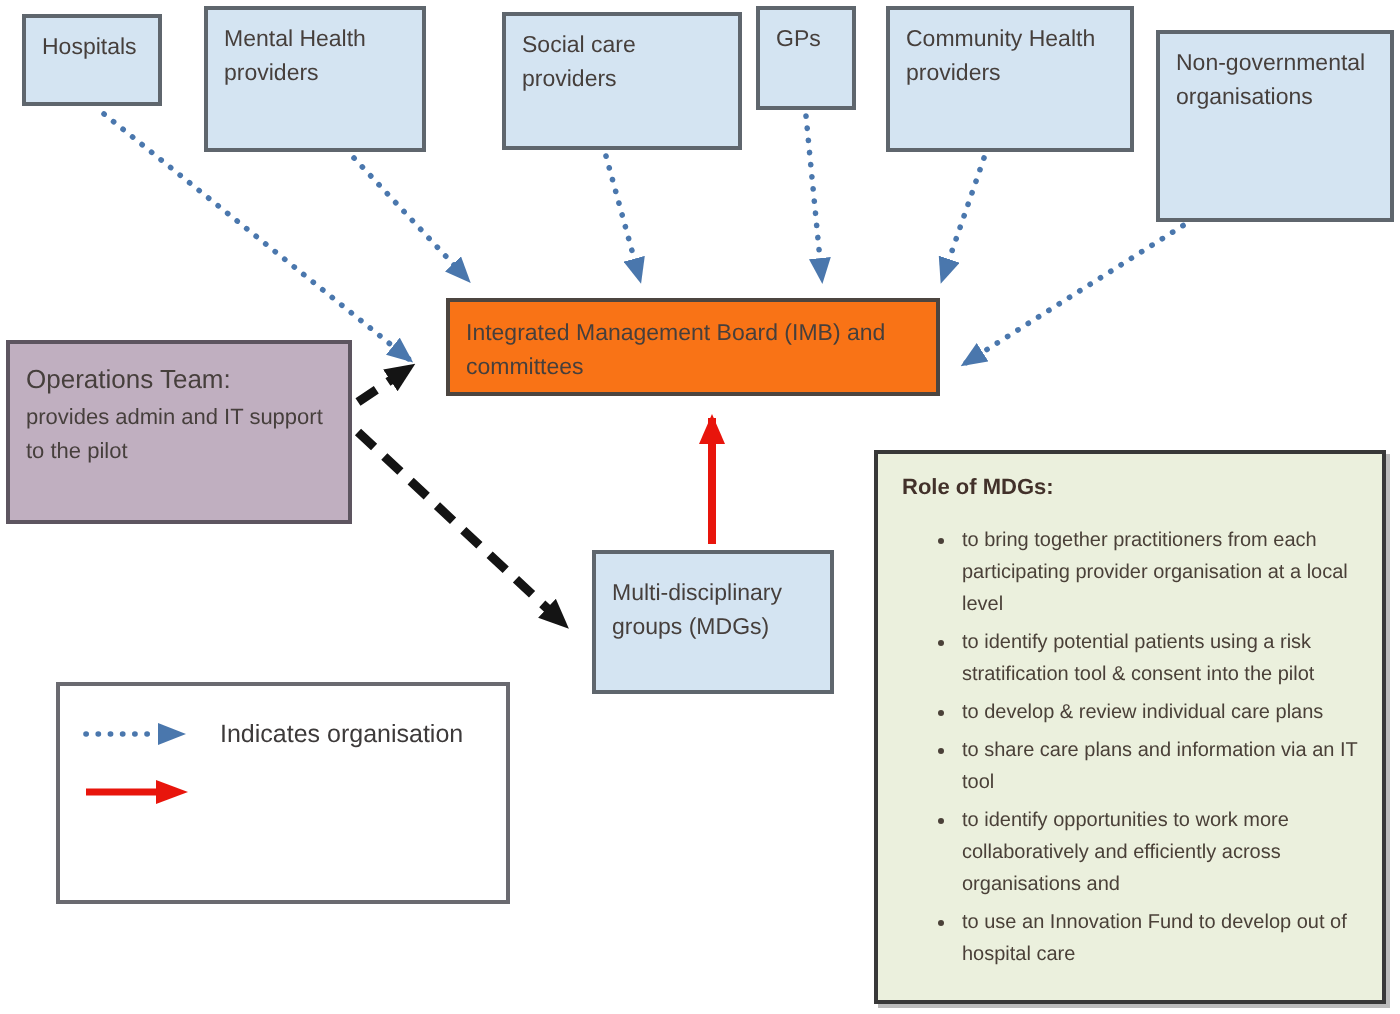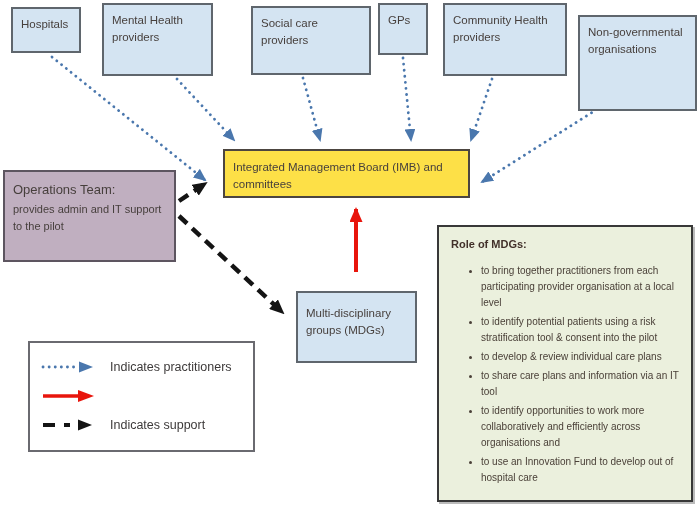--- a/index.html
+++ b/index.html
@@ -22,21 +22,21 @@
     padding: 7px 8px;
     font-size: 11.5px;
     line-height: 1.45;
     color: #463f3c;
   }
   .blue-box {
     background: #d4e4f2;
     border: 2px solid #5f666d;
   }
   .orange-box {
-    background: #fde047;
+    background: #f97316;
     border: 2px solid #4c4540;
   }
   .mauve-box {
     background: #c0afc0;
     border: 2px solid #5d5560;
   }
   .green-box {
     background: #ebf0dd;
     border: 2px solid #383838;
     box-shadow: 2px 2px 0 rgba(60,60,60,0.35);
@@ -47,21 +47,21 @@
   }
   
   #box-hospitals        { left:11px;  top:7px;   width:70px;  height:46px; }
   #box-mental-health    { left:102px; top:3px;   width:111px; height:73px; }
   #box-social-care      { left:251px; top:6px;   width:120px; height:69px; }
   #box-gps              { left:378px; top:3px;   width:50px;  height:52px; }
   #box-community-health { left:443px; top:3px;   width:124px; height:73px; }
   #box-ngo              { left:578px; top:15px;   width:119px; height:96px; }
   #box-imb              { left:223px; top:149px; width:247px; height:49px; padding-top:8px; }
   #box-operations       { left:3px;   top:170px; width:173px; height:92px; padding-top:9px; }
-  #box-mdgs             { left:296px; top:275px; width:121px; height:72px; padding-top:12px;margin-top:16px; }
+  #box-mdgs             { left:296px; top:275px; width:121px; height:72px; padding-top:12px; }
   #box-role             { left:437px; top:225px; width:256px; height:277px; padding:10px 12px; }
   #box-legend           { left:28px;  top:341px; width:227px; height:111px; padding:14px 10px; }
 
   #box-operations .ops-title { font-size:13px; line-height:1.35; }
   #box-operations .ops-sub   { font-size:11px; line-height:1.55; margin-top:2px; }
 
   #box-role .role-title { font-size:11px; font-weight:bold; color:#42312a; }
   #box-role ul {
     margin: 10px 0 0 0;
     padding-left: 30px;
@@ -151,30 +151,23 @@
       <li>to use an Innovation Fund to develop out of hospital care</li>
     </ul>
   </div>
 
   <div class="box white-box" id="box-legend">
     <div class="legend-row">
       <svg class="legend-sym" viewBox="0 0 58 16" xmlns="http://www.w3.org/2000/svg">
         <line x1="3" y1="8" x2="36" y2="8" stroke="#4a77ad" stroke-width="2.8" stroke-linecap="round" stroke-dasharray="0.1 6"></line>
         <path d="M39,2.5 L53,8 L39,13.5 z" fill="#4a77ad"></path>
       </svg>
-      <span class="legend-label">Indicates practitioners</span>
+      <span class="legend-label">Indicates organisation</span>
     </div>
     <div class="legend-row">
       <svg class="legend-sym" viewBox="0 0 58 16" xmlns="http://www.w3.org/2000/svg">
         <line x1="3" y1="8" x2="38" y2="8" stroke="#e8150c" stroke-width="3.6"></line>
         <path d="M38,2 L54,8 L38,14 z" fill="#e8150c"></path>
       </svg>
     </div>
-    <div class="legend-row">
-      <svg class="legend-sym" viewBox="0 0 58 16" xmlns="http://www.w3.org/2000/svg">
-        <line x1="3" y1="8" x2="30" y2="8" stroke="#141414" stroke-width="4" stroke-dasharray="12 9"></line>
-        <path d="M38,2.5 L52,8 L38,13.5 z" fill="#141414"></path>
-      </svg>
-      <span class="legend-label">Indicates support</span>
-    </div>
   </div>
 
 </div>
 
 </body></html>

